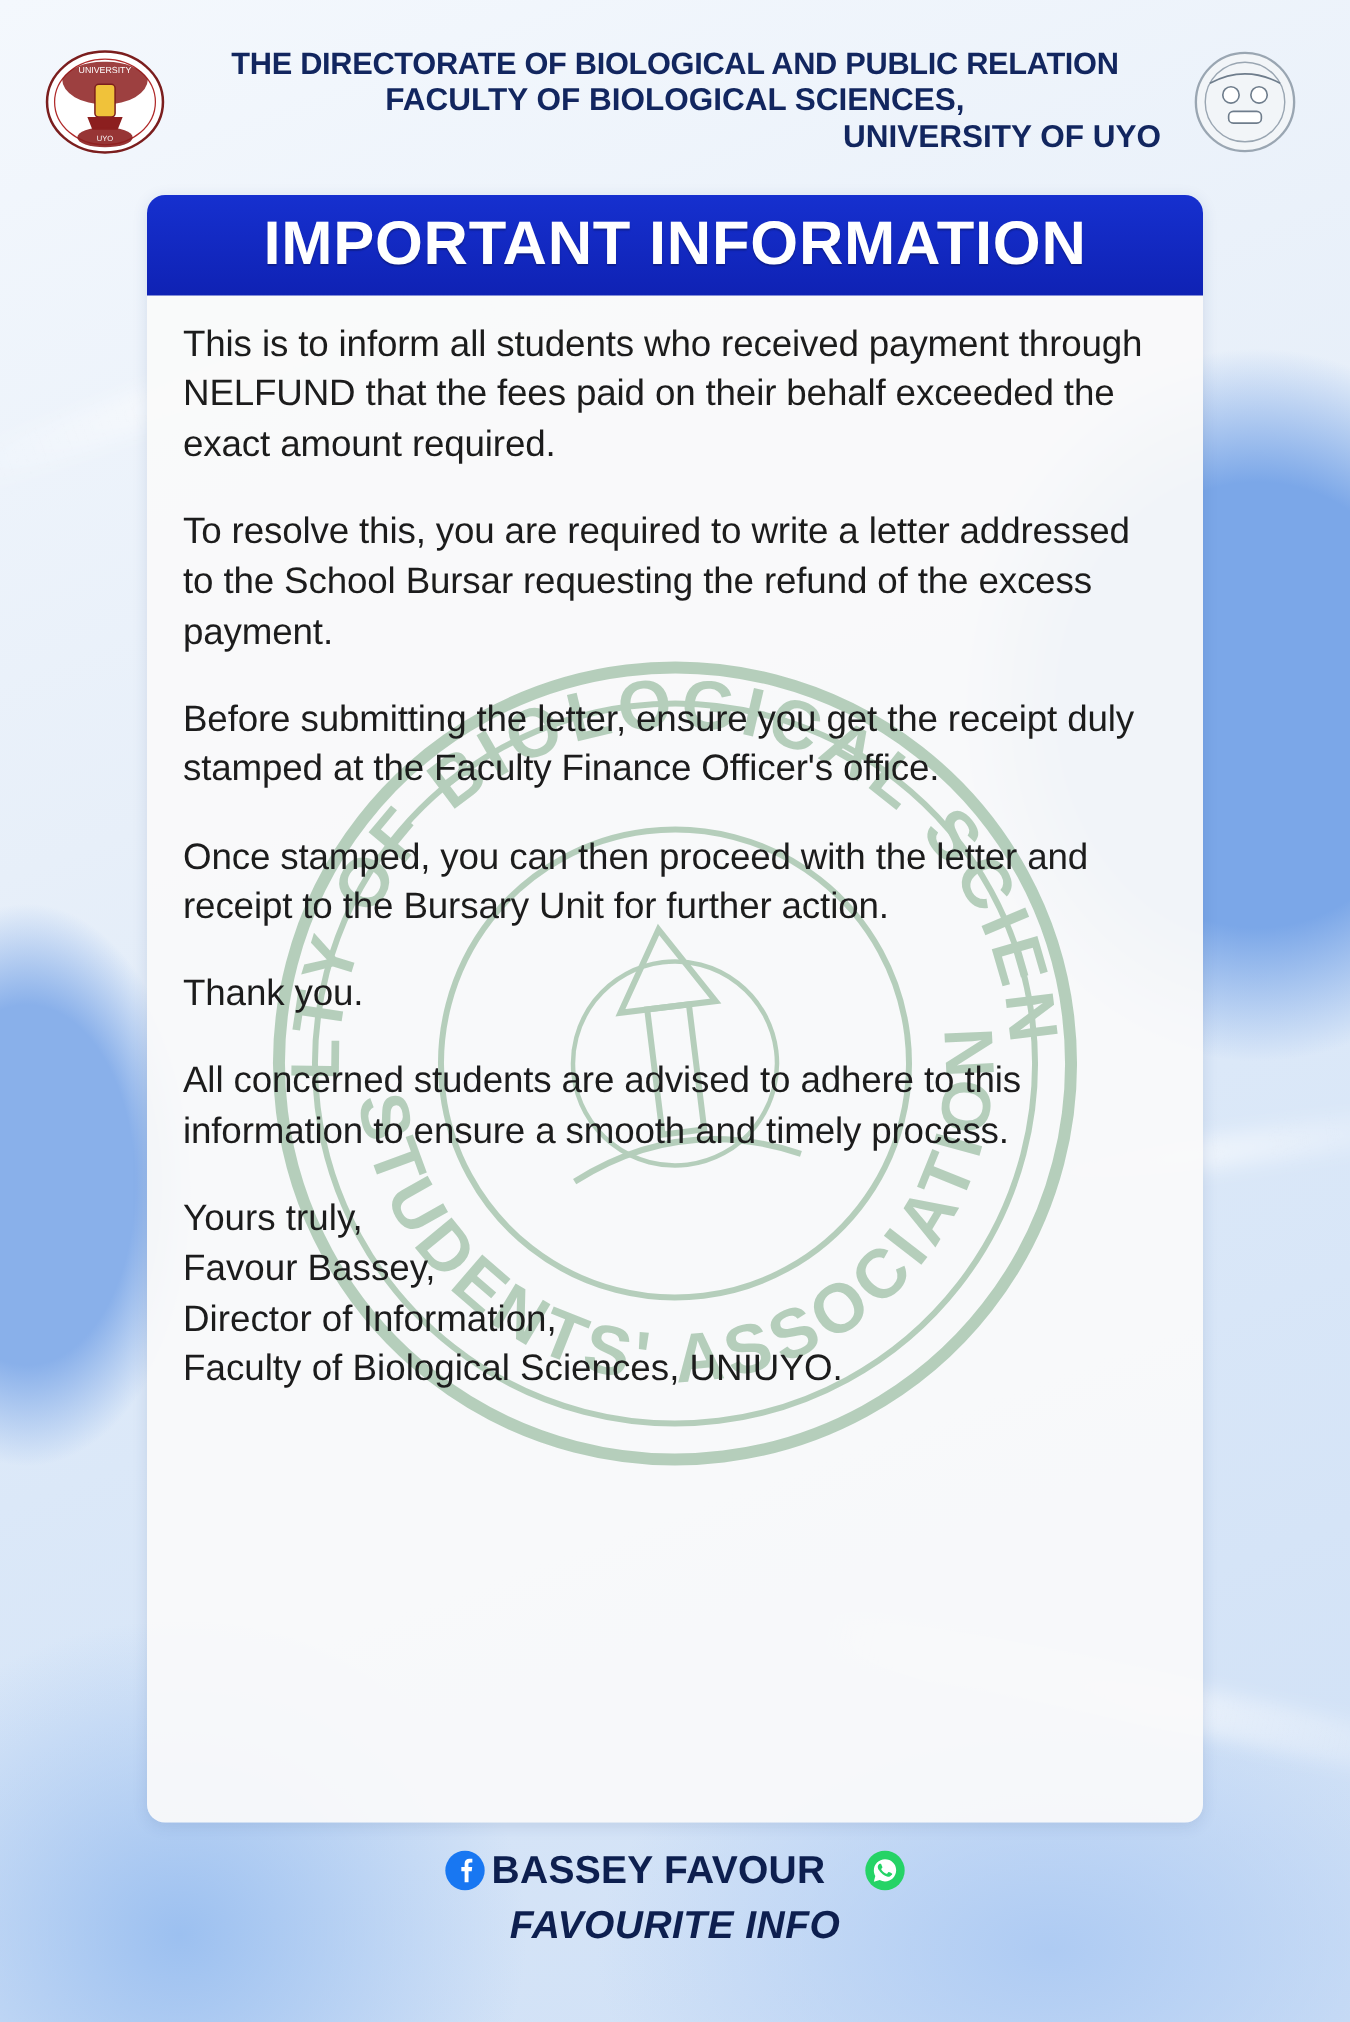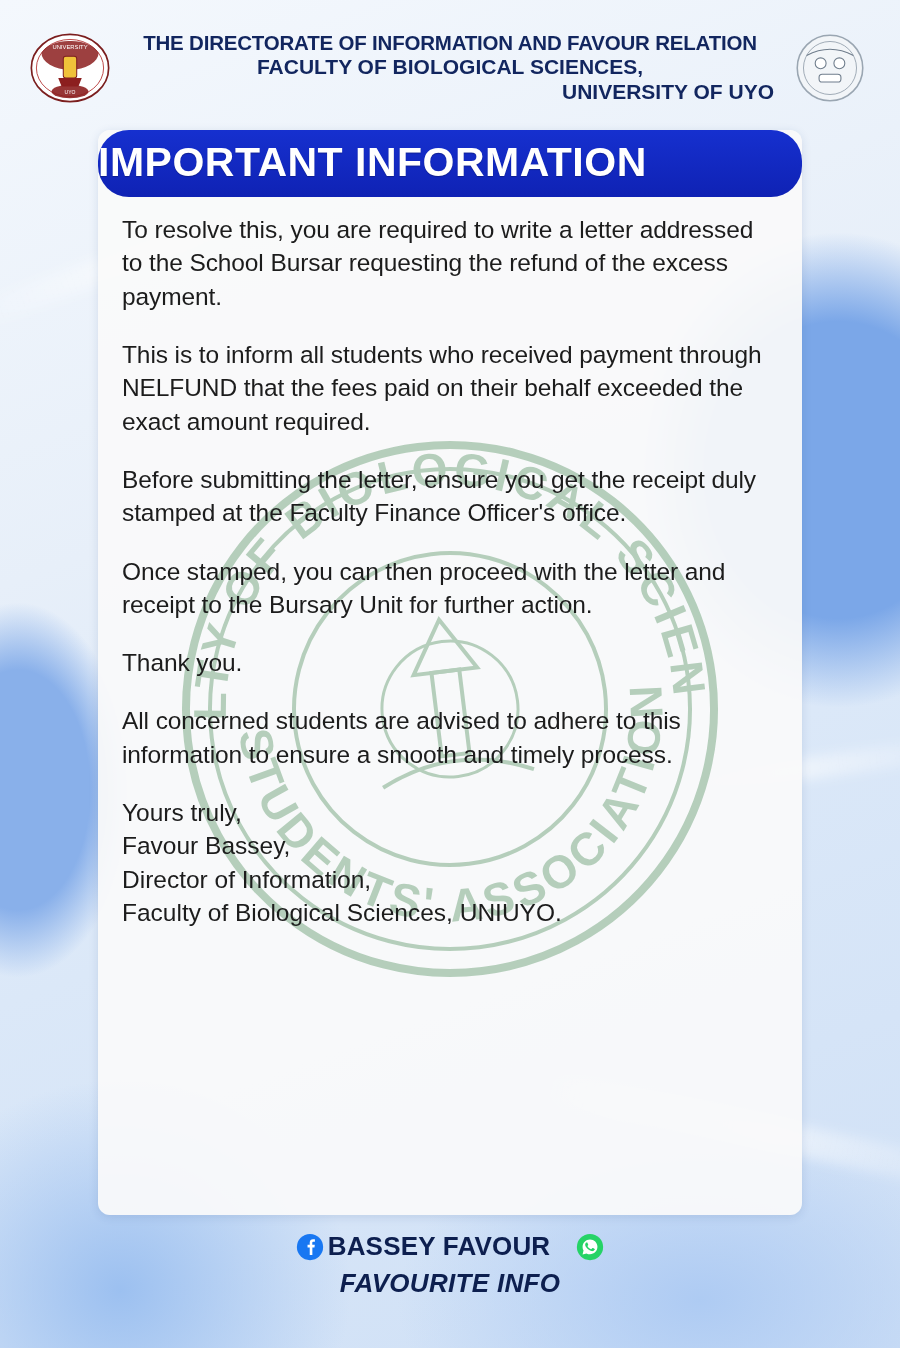--- a/index.html
+++ b/index.html
@@ -81,27 +81,26 @@
     position: relative;
     margin: 14px 98px 0 98px;
     background: rgba(250,250,250,0.93);
     border-radius: 12px;
     box-shadow: 0 2px 10px rgba(30,60,120,0.13);
     overflow: hidden;
   }
   .title-bar {
     background: linear-gradient(180deg, #1630cf 0%, #0f22b4 100%);
     color: #ffffff;
-    text-align: left;
+    text-align: center;
     font-size: 41px;
     font-weight: bold;
     letter-spacing: 0.5px;
     padding: 9px 0 11px 0;
     text-shadow: 0 1px 1px rgba(0,0,0,0.25);
-    border-radius: 31px;
   }
   .body-wrap {
     position: relative;
     padding: 16px 24px 22px 24px;
     min-height: 980px;
   }
   
   .stamp {
     position: absolute;
     left: 50%;
@@ -168,21 +167,21 @@
         <path d="M50 18 a34 20 0 0 1 34 14 a34 20 0 0 1 -68 0 a34 20 0 0 1 34 -14z" fill="#8c1f1f" opacity="0.85"></path>
         <text x="50" y="27" font-size="7" fill="#ffffff" text-anchor="middle" font-family="'Liberation Sans',sans-serif">UNIVERSITY</text>
         <rect x="42" y="36" width="16" height="26" rx="3" fill="#f0c23a" stroke="#7b1e1e" stroke-width="1.2"></rect>
         <path d="M36 62 h28 l-4 10 h-20z" fill="#8c1f1f"></path>
         <ellipse cx="50" cy="78" rx="22" ry="8" fill="#8c1f1f" opacity="0.9"></ellipse>
         <text x="50" y="81" font-size="6" fill="#ffffff" text-anchor="middle" font-family="'Liberation Sans',sans-serif">UYO</text>
       </svg>
     </div>
 
     <div class="header-text">
-      <div class="l1">THE DIRECTORATE OF INFORMATION AND FAVOUR RELATION</div>
+      <div class="l1">THE DIRECTORATE OF BIOLOGICAL AND PUBLIC RELATION</div>
       <div class="l2">FACULTY OF BIOLOGICAL SCIENCES,</div>
       <div class="l3">UNIVERSITY OF UYO</div>
     </div>
 
     <div class="crest-right">
       <svg viewBox="0 0 100 100" width="78" height="78" aria-hidden="true">
         <circle cx="50" cy="50" r="42" fill="#f2f5f8" stroke="#9aa6b2" stroke-width="2"></circle>
         <circle cx="50" cy="50" r="34" fill="none" stroke="#9aa6b2" stroke-width="1.2"></circle>
         <circle cx="38" cy="44" r="7" fill="#ffffff" stroke="#6f7d8c" stroke-width="1.4"></circle>
         <circle cx="62" cy="44" r="7" fill="#ffffff" stroke="#6f7d8c" stroke-width="1.4"></circle>
@@ -211,22 +210,22 @@
         </text>
         <text font-family="'Liberation Sans',sans-serif" font-size="23" font-weight="bold" fill="#2f7a3f" letter-spacing="2">
           <textPath href="#arcBot" startOffset="50%" text-anchor="middle">STUDENTS' ASSOCIATION</textPath>
         </text>
         <path d="M150 105 l16 26 h-32z" fill="none" stroke="#2f7a3f" stroke-width="2"></path>
         <rect x="143" y="131" width="14" height="42" fill="none" stroke="#2f7a3f" stroke-width="2"></rect>
         <path d="M112 185 q38 -18 76 0" fill="none" stroke="#2f7a3f" stroke-width="2"></path>
         <circle cx="150" cy="150" r="34" fill="none" stroke="#2f7a3f" stroke-width="1.5"></circle>
       </svg>
 
+      <p class="para">This is to inform all students who received payment through NELFUND that the fees paid on their behalf exceeded the exact amount required.</p>
       <p class="para">To resolve this, you are required to write a letter addressed to the School Bursar requesting the refund of the excess payment.</p>
-      <p class="para">This is to inform all students who received payment through NELFUND that the fees paid on their behalf exceeded the exact amount required.</p>
       <p class="para">Before submitting the letter, ensure you get the receipt duly stamped at the Faculty Finance Officer's office.</p>
       <p class="para">Once stamped, you can then proceed with the letter and receipt to the Bursary Unit for further action.</p>
       <p class="para">Thank you.</p>
       <p class="para">All concerned students are advised to adhere to this information to ensure a smooth and timely process.</p>
 
       <div class="sig">
         <div>Yours truly,</div>
         <div class="bold">Favour Bassey,</div>
         <div>Director of Information,</div>
         <div>Faculty of Biological Sciences, UNIUYO.</div>

